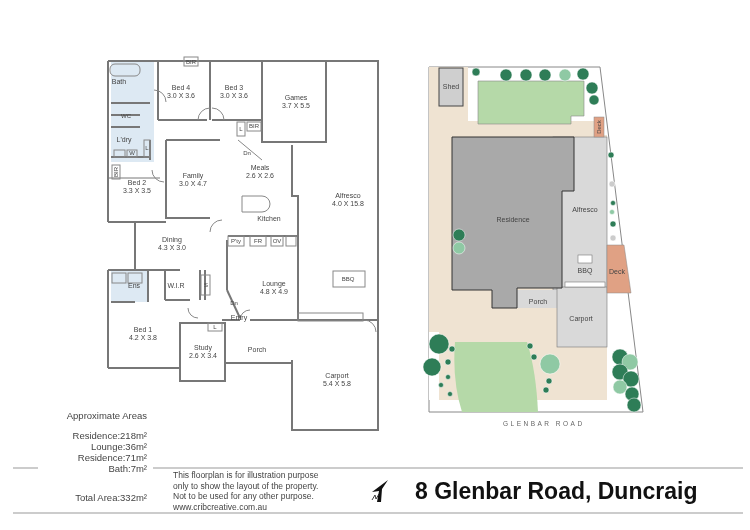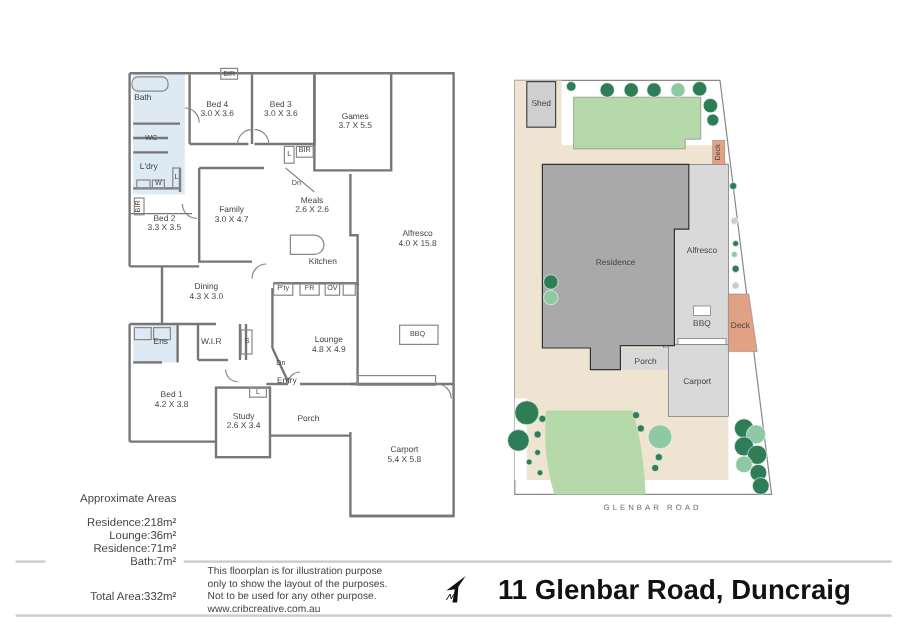--- a/index.html
+++ b/index.html
@@ -284,23 +284,23 @@
       <span>7m²</span>
     </div>
   <div class="arow" style="margin-top:18px;">
       <span>Total Area:</span>
       <span>332m²</span>
     </div>
 </div>
 
 <div class="disc">
   <div>This floorplan is for illustration purpose</div>
-  <div>only to show the layout of the purposes.</div>
+  <div>only to show the layout of the property.</div>
   <div>Not to be used for any other purpose.</div>
   <div>www.cribcreative.com.au</div>
 </div>
 
 <svg class="abs" style="left:368px;top:478px;" width="22" height="26">
   <polygon points="20,2 4,14 11,13 9,24 13,24 14,11" fill="#111"></polygon>
   <polyline points="4,22 7,17 8,21 11,16" fill="none" stroke="#111" stroke-width="0.8"></polyline>
 </svg>
 
-<div class="address">11 Glenbar Road, Duncraig</div>
+<div class="address">8 Glenbar Road, Duncraig</div>
 
 </body></html>

